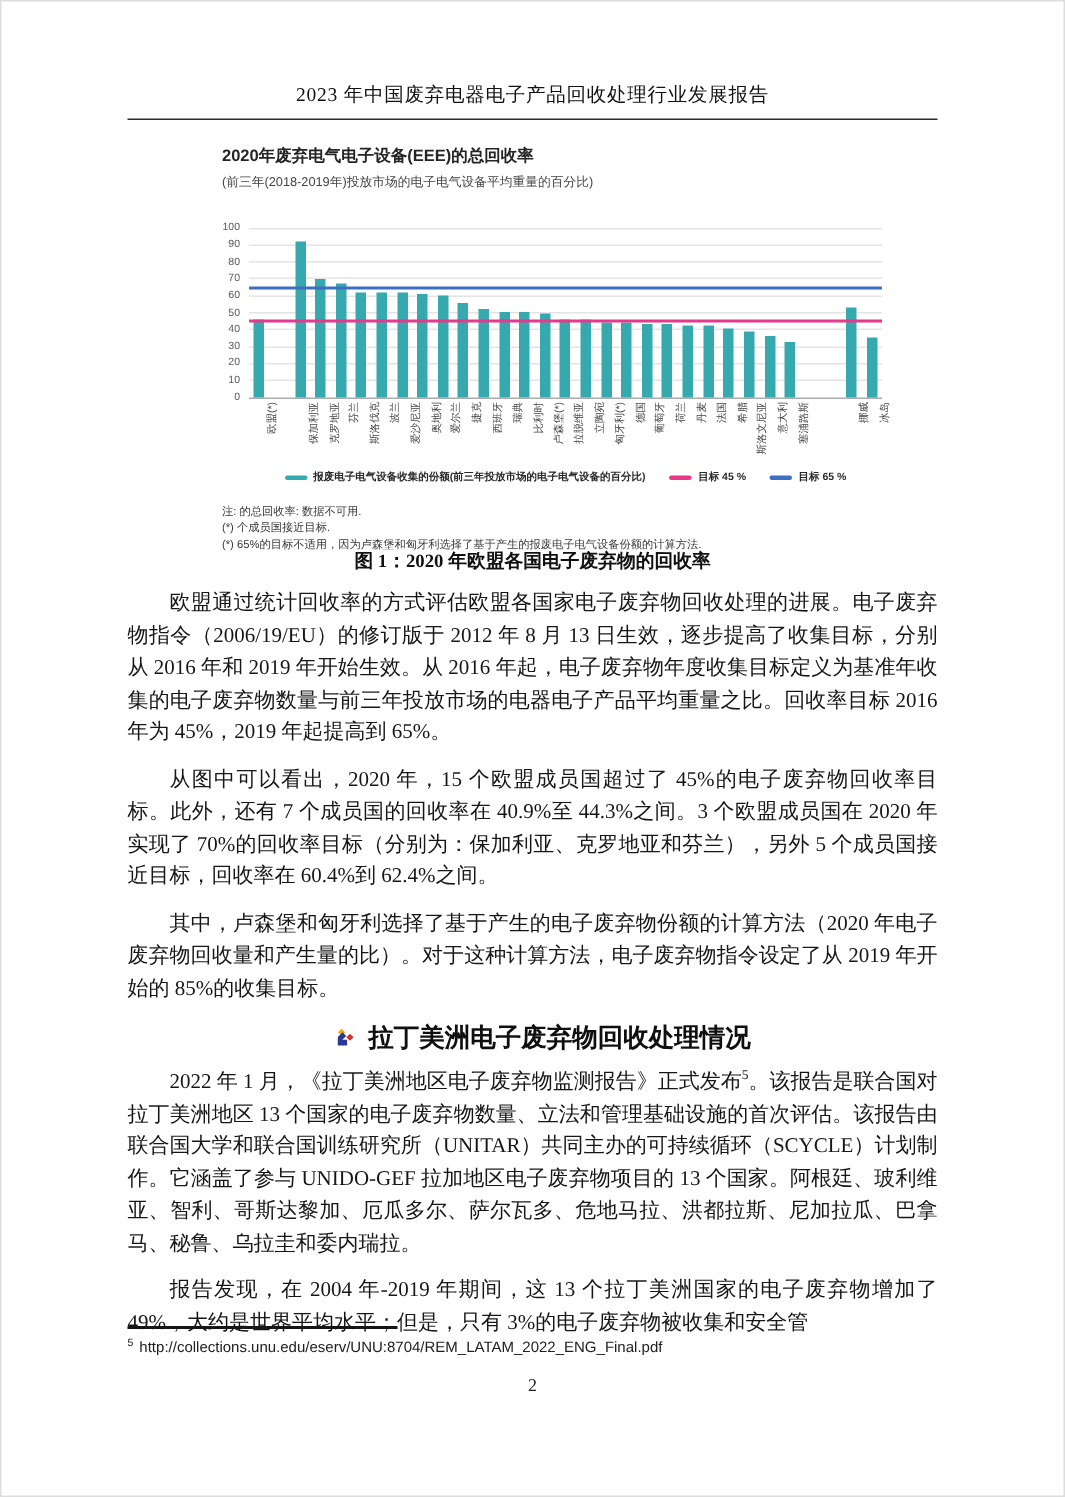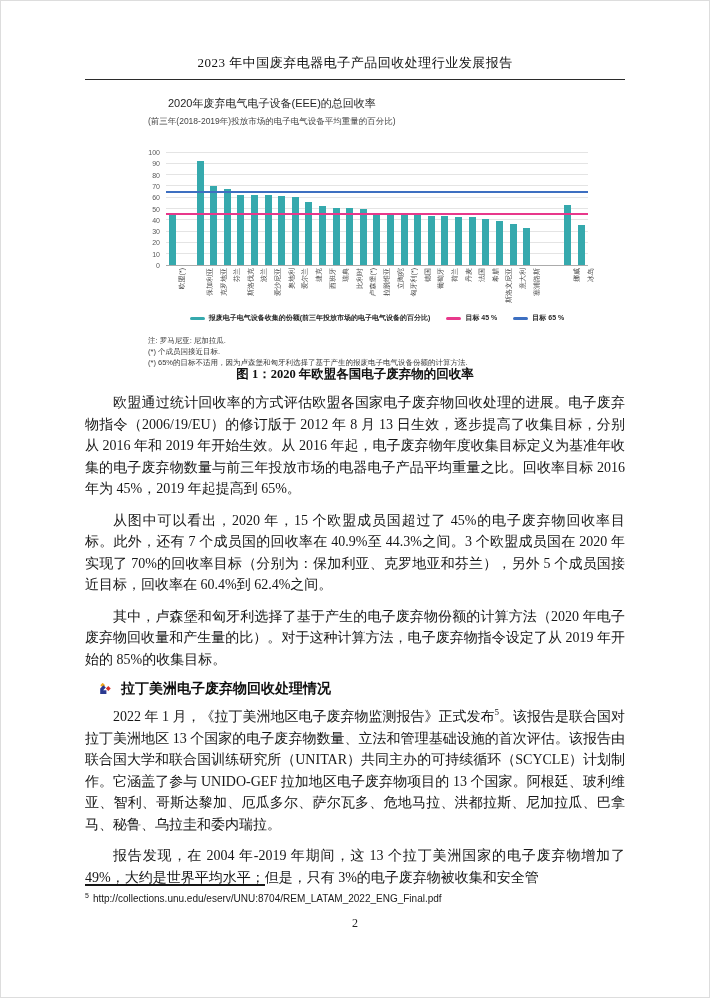--- a/index.html
+++ b/index.html
@@ -9,21 +9,21 @@
     font-family:"Liberation Serif","DejaVu Serif",serif;color:#1a1a1a;
   }
   
   .header{position:absolute;top:54px;left:0;right:0;text-align:center;
     font-size:13px;letter-spacing:.5px;color:#111;}
   .header-rule{position:absolute;top:79px;left:85px;width:540px;height:0;
     border-top:1.5px solid #2b2b2b;}
   
   .chart{position:absolute;top:96px;left:140px;width:460px;
     font-family:"Liberation Sans","DejaVu Sans",sans-serif;background:#fff;}
-  .chart-title{font-size:11px;font-weight:normal;color:#252525;padding-left:8px;margin-left:20px;}
+  .chart-title{font-size:11px;font-weight:bold;color:#252525;padding-left:8px;}
   .chart-subtitle{font-size:8.5px;color:#454545;margin-top:5px;padding-left:8px;}
   .plot-row{display:flex;margin-top:24px;}
   .y-axis{position:relative;width:26px;height:113px;flex:none;}
   .y-tick{position:absolute;right:6px;transform:translateY(-50%);
     font-size:7px;color:#595959;line-height:1;}
   .plot{position:relative;width:422px;height:113px;flex:none;}
   .gridline{position:absolute;left:0;right:0;height:1px;background:#e4e4e4;}
   .gridline.zero{background:#ababab;}
   .bars{position:absolute;inset:0;display:flex;align-items:flex-end;z-index:1;}
   .slot{flex:1;display:flex;justify-content:center;align-items:flex-end;height:100%;}
@@ -42,21 +42,21 @@
   .chart-notes{margin-top:13px;padding-left:8px;}
   .chart-note{font-size:7.5px;color:#383838;line-height:1.45;}
   
   .figure-caption{position:absolute;top:366px;left:0;right:0;text-align:center;
     font-size:12.5px;font-weight:bold;color:#111;}
   .body-text{position:absolute;top:392px;left:85px;width:540px;}
   .body-text p{margin:0 0 10px 0;font-size:14px;line-height:21.5px;
     text-align:justify;text-indent:2em;color:#161616;}
   .body-text p sup{font-size:9px;line-height:0;}
   .section-heading{display:flex;align-items:center;gap:10px;
-    margin:4px 0 8px 14px;font-size:14px;font-weight:bold;color:#0f0f0f;}
+    margin:4px 0 8px 14px;font-size:17px;font-weight:bold;color:#0f0f0f;justify-content:center;}
   .section-bullet{flex:none;display:inline-flex;}
   
   .footnote-area{position:absolute;top:884px;left:85px;width:540px;}
   .footnote-rule{width:180px;border-top:2px solid #161616;height:0;}
   .footnote-line{margin-top:6px;font-family:"Liberation Sans","DejaVu Sans",sans-serif;
     font-size:10px;color:#202020;}
   .footnote-line sup{font-size:7px;margin-right:4px;}
   .page-number{position:absolute;top:916px;left:0;right:0;text-align:center;
     font-size:12px;color:#222;}
 </style>
@@ -287,21 +287,21 @@
         <div class="legend-item">
           <div class="legend-swatch" style="background: rgb(232, 56, 139);"></div>
           <div class="legend-label">目标 45 %</div>
         </div>
         <div class="legend-item">
           <div class="legend-swatch" style="background: rgb(61, 111, 193);"></div>
           <div class="legend-label">目标 65 %</div>
         </div>
       </div>
     <div class="chart-notes">
-        <div class="chart-note">注: 罗马尼亚: 尼加拉瓜.</div>
+        <div class="chart-note">注: 的总回收率: 数据不可用.</div>
         <div class="chart-note">(*) 个成员国接近目标.</div>
         <div class="chart-note">(*) 65%的目标不适用，因为卢森堡和匈牙利选择了基于产生的报废电子电气设备份额的计算方法.</div>
       </div>
   </div>
 
   <div class="figure-caption">图 1：2020 年欧盟各国电子废弃物的回收率</div>
 
   <div class="body-text">
     <p>欧盟通过统计回收率的方式评估欧盟各国家电子废弃物回收处理的进展。电子废弃物指令（2006/19/EU）的修订版于 2012 年 8 月 13 日生效，逐步提高了收集目标，分别从 2016 年和 2019 年开始生效。从 2016 年起，电子废弃物年度收集目标定义为基准年收集的电子废弃物数量与前三年投放市场的电器电子产品平均重量之比。回收率目标 2016 年为 45%，2019 年起提高到 65%。</p>
     <p>从图中可以看出，2020 年，15 个欧盟成员国超过了 45%的电子废弃物回收率目标。此外，还有 7 个成员国的回收率在 40.9%至 44.3%之间。3 个欧盟成员国在 2020 年实现了 70%的回收率目标（分别为：保加利亚、克罗地亚和芬兰），另外 5 个成员国接近目标，回收率在 60.4%到 62.4%之间。</p>

